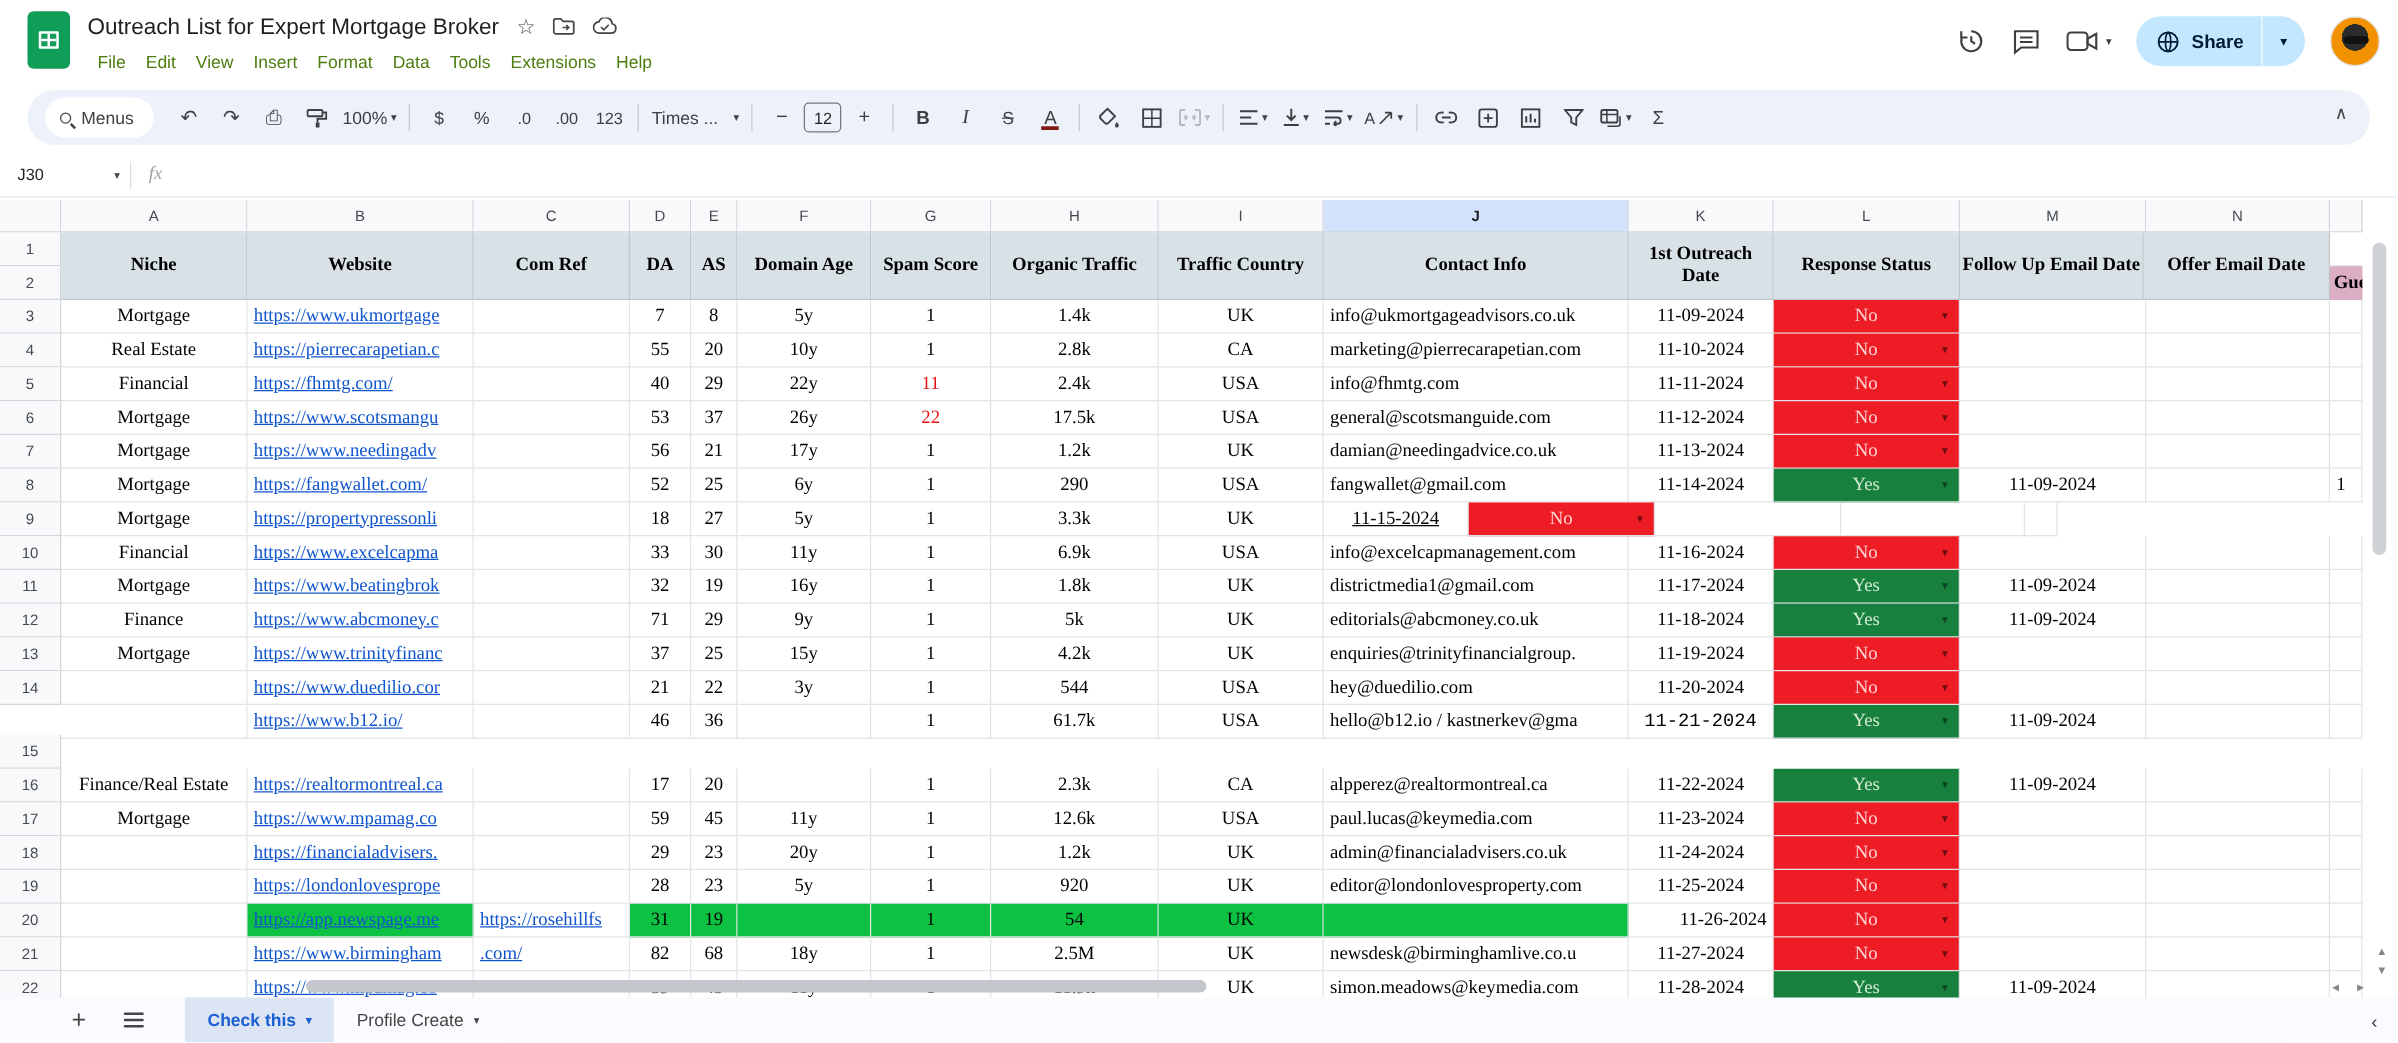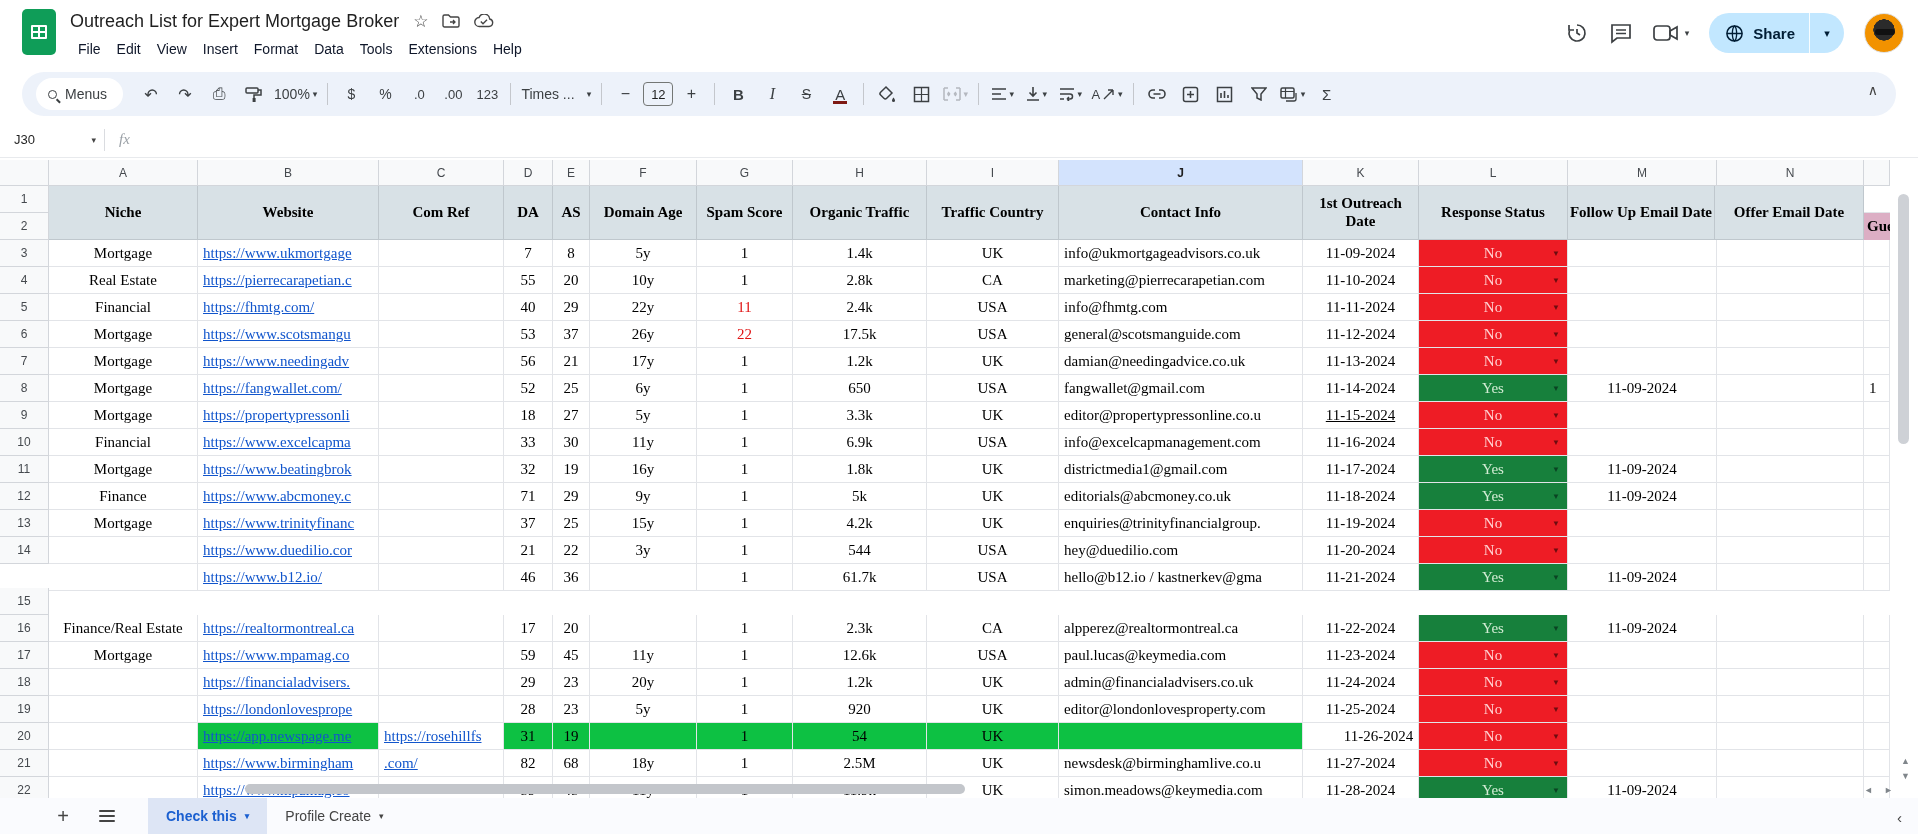--- a/index.html
+++ b/index.html
@@ -11,21 +11,21 @@
   .topbar { position:absolute; left:0; top:0; width:100%; height:66px; background:#fff; }
   .logo { position:absolute; left:22px; top:9px; width:34px; height:46px; background:#0f9d58; border-radius:5px; display:flex; align-items:center; justify-content:center; }
   .logo-grid { width:16px; height:14px; border:2px solid #fff; border-radius:1px; position:relative; }
   .logo-grid::before { content:""; position:absolute; left:0; right:0; top:4px; height:2px; background:#fff; }
   .logo-grid::after { content:""; position:absolute; top:0; bottom:0; left:5px; width:2px; background:#fff; }
   .title-wrap { position:absolute; left:70px; top:8px; }
   .title-row { display:flex; align-items:center; gap:14px; height:26px; }
   .doc-title { font-size:18px; color:#1f1f1f; white-space:nowrap; }
   .ticon { color:#444; font-size:17px; display:flex; align-items:center; }
   .menubar { display:flex; margin-top:4px; }
-  .menu-item { font-size:14px; color:#0f172a; padding:3px 8px; border-radius:4px; cursor:default; }
+  .menu-item { font-size:14px; color:#4d7c0f; padding:3px 8px; border-radius:4px; cursor:default; }
   .top-right { position:absolute; right:14px; top:9px; height:48px; display:flex; align-items:center; gap:20px; }
   .tr-icon { display:flex; align-items:center; color:#3c4043; }
   .share-pill { display:flex; align-items:center; height:40px; background:var(--share-pill); border-radius:20px; padding-left:16px; color:#001d35; }
   .share-label { font-size:15px; font-weight:600; margin-left:9px; }
   .share-div { width:1px; height:40px; background:#fff; margin-left:14px; opacity:.9; }
   .share-caret { width:34px; text-align:center; font-size:11px; color:#001d35; }
   .avatar { width:40px; height:40px; border-radius:50%; background:radial-gradient(circle at 50% 42%, #2b2b2b 0 36%, #f29200 37% 100%); border:1px solid #e0e0e0; position:relative; }
   .avatar::after { content:""; position:absolute; left:10px; top:15px; width:20px; height:6px; border-radius:3px; background:#111; }
 
   
@@ -451,21 +451,21 @@
       </div>
       <div class="g-row">
         <div class="hdrbox c" style="width: 49px;">8</div>
         <div class="c" style="width: 149px;">Mortgage</div>
         <div class="c al link" style="width: 181px;">https://fangwallet.com/</div>
         <div class="c al" style="width: 125px;"></div>
         <div class="c" style="width: 49px;">52</div>
         <div class="c" style="width: 37px;">25</div>
         <div class="c" style="width: 107px;">6y</div>
         <div class="c" style="width: 96px;">1</div>
-        <div class="c" style="width: 134px;">650</div>
+        <div class="c" style="width: 134px;">290</div>
         <div class="c" style="width: 132px;">USA</div>
         <div class="c al" style="width: 244px;">fangwallet@gmail.com</div>
         <div class="c" style="width: 116px;">11-14-2024</div>
         <div class="c status yes" style="width: 149px;">
           <span>Yes</span>
           <span class="dd">▼</span>
         </div>
         <div class="c" style="width: 149px;">11-09-2024</div>
         <div class="c" style="width: 147px;"></div>
         <div class="c al" style="width: 26px;">1</div>
@@ -474,21 +474,20 @@
         <div class="hdrbox c" style="width: 49px;">9</div>
         <div class="c" style="width: 149px;">Mortgage</div>
         <div class="c al link" style="width: 181px;">https://propertypressonli</div>
         <div class="c al" style="width: 125px;"></div>
         <div class="c" style="width: 49px;">18</div>
         <div class="c" style="width: 37px;">27</div>
         <div class="c" style="width: 107px;">5y</div>
         <div class="c" style="width: 96px;">1</div>
         <div class="c" style="width: 134px;">3.3k</div>
         <div class="c" style="width: 132px;">UK</div>
-        <div class="c al" style="width: 244px;">editor@propertypressonline.co.u</div>
         <div class="c" style="width: 116px; text-decoration: underline;">11-15-2024</div>
         <div class="c status no" style="width: 149px;">
           <span>No</span>
           <span class="dd">▼</span>
         </div>
         <div class="c" style="width: 149px;"></div>
         <div class="c" style="width: 147px;"></div>
         <div class="c al" style="width: 26px;"></div>
       </div>
       <div class="g-row">
@@ -601,21 +600,21 @@
         <div class="c" style="width: 149px;"></div>
         <div class="c al link" style="width: 181px;">https://www.b12.io/</div>
         <div class="c al" style="width: 125px;"></div>
         <div class="c" style="width: 49px;">46</div>
         <div class="c" style="width: 37px;">36</div>
         <div class="c" style="width: 107px;"></div>
         <div class="c" style="width: 96px;">1</div>
         <div class="c" style="width: 134px;">61.7k</div>
         <div class="c" style="width: 132px;">USA</div>
         <div class="c al" style="width: 244px;">hello@b12.io / kastnerkev@gma</div>
-        <div class="c" style="width: 116px;">11-21-2024</div>
+        <div class="c" style="width: 116px; font-family: Liberation Mono, monospace;">11-21-2024</div>
         <div class="c status yes" style="width: 149px;">
           <span>Yes</span>
           <span class="dd">▼</span>
         </div>
         <div class="c" style="width: 149px;">11-09-2024</div>
         <div class="c" style="width: 147px;"></div>
         <div class="c al" style="width: 26px;"></div>
       </div>
       <div class="g-row">
         <div class="hdrbox c" style="width: 49px;">16</div>

